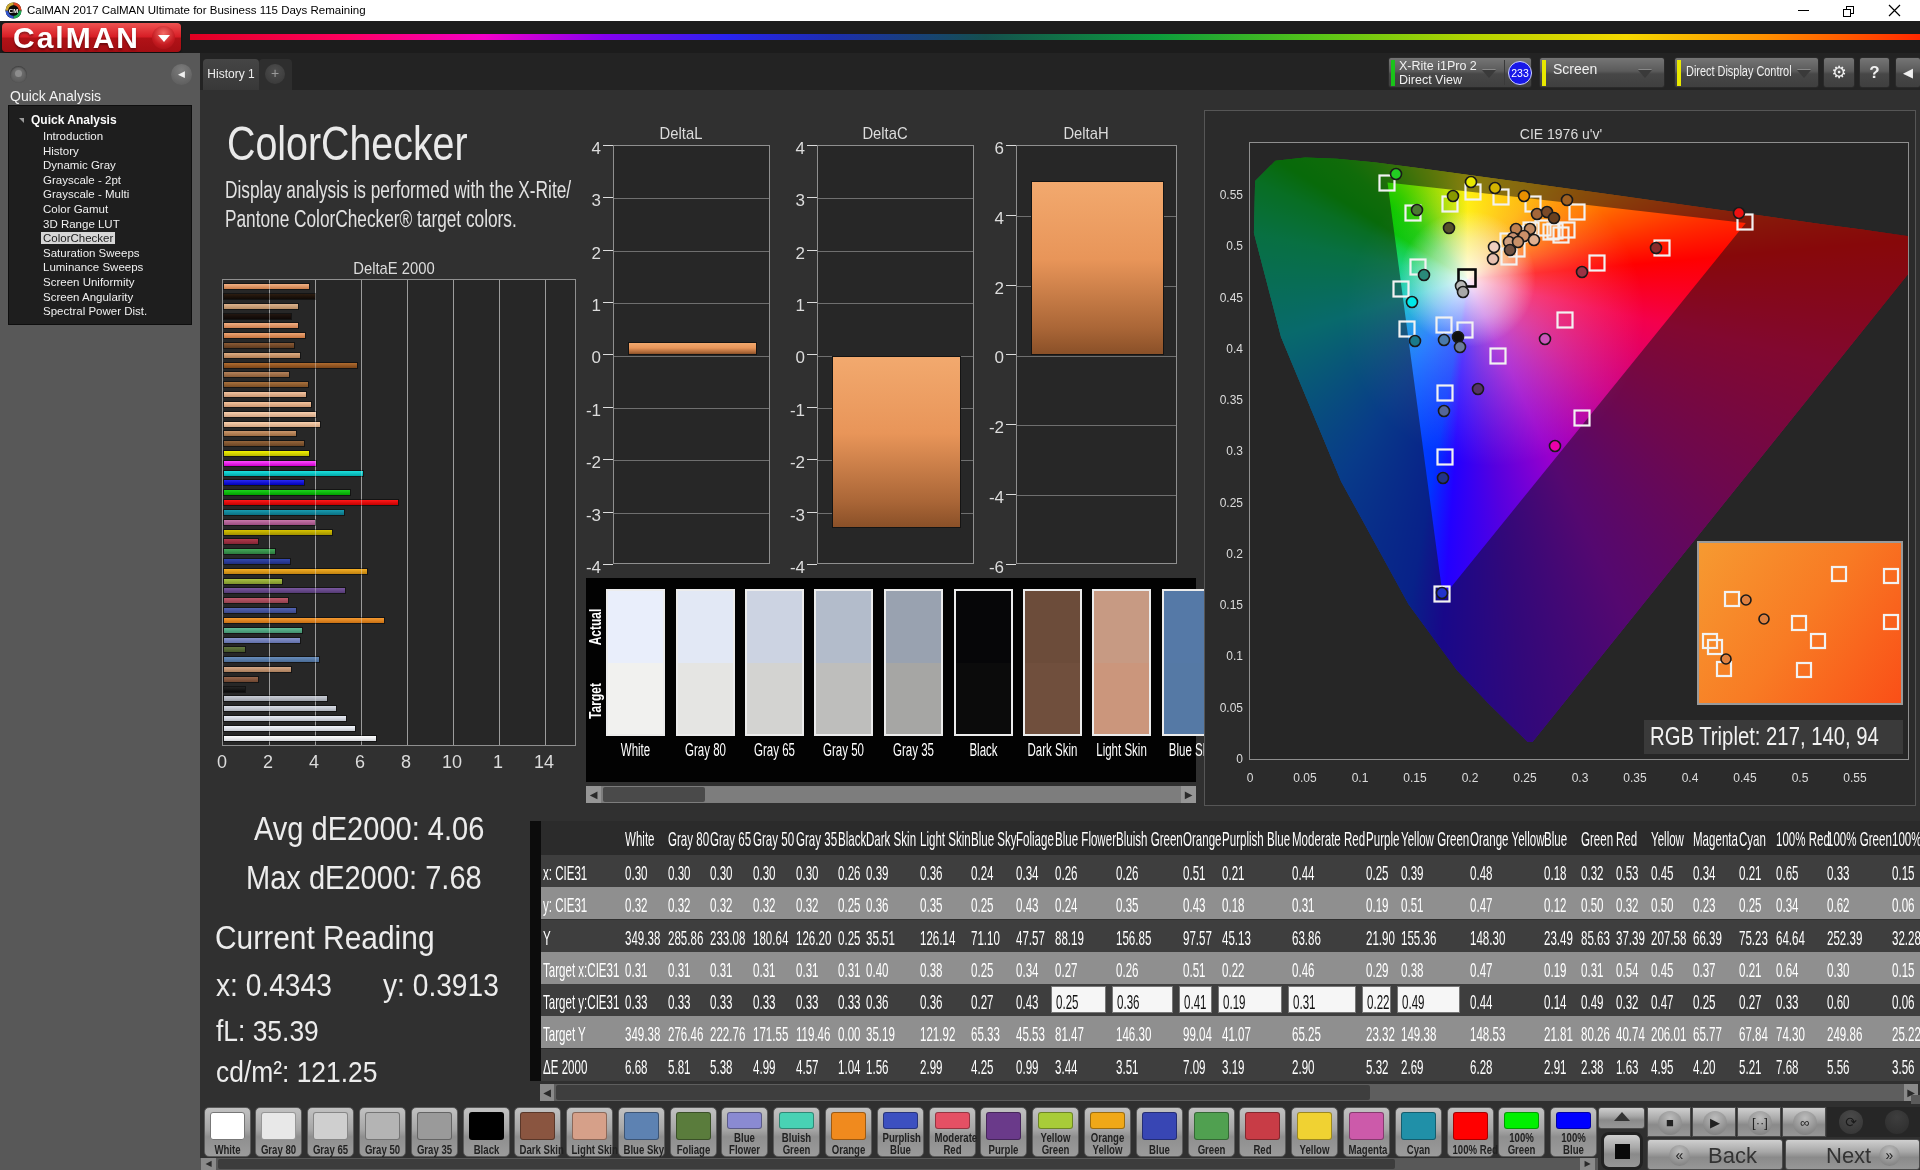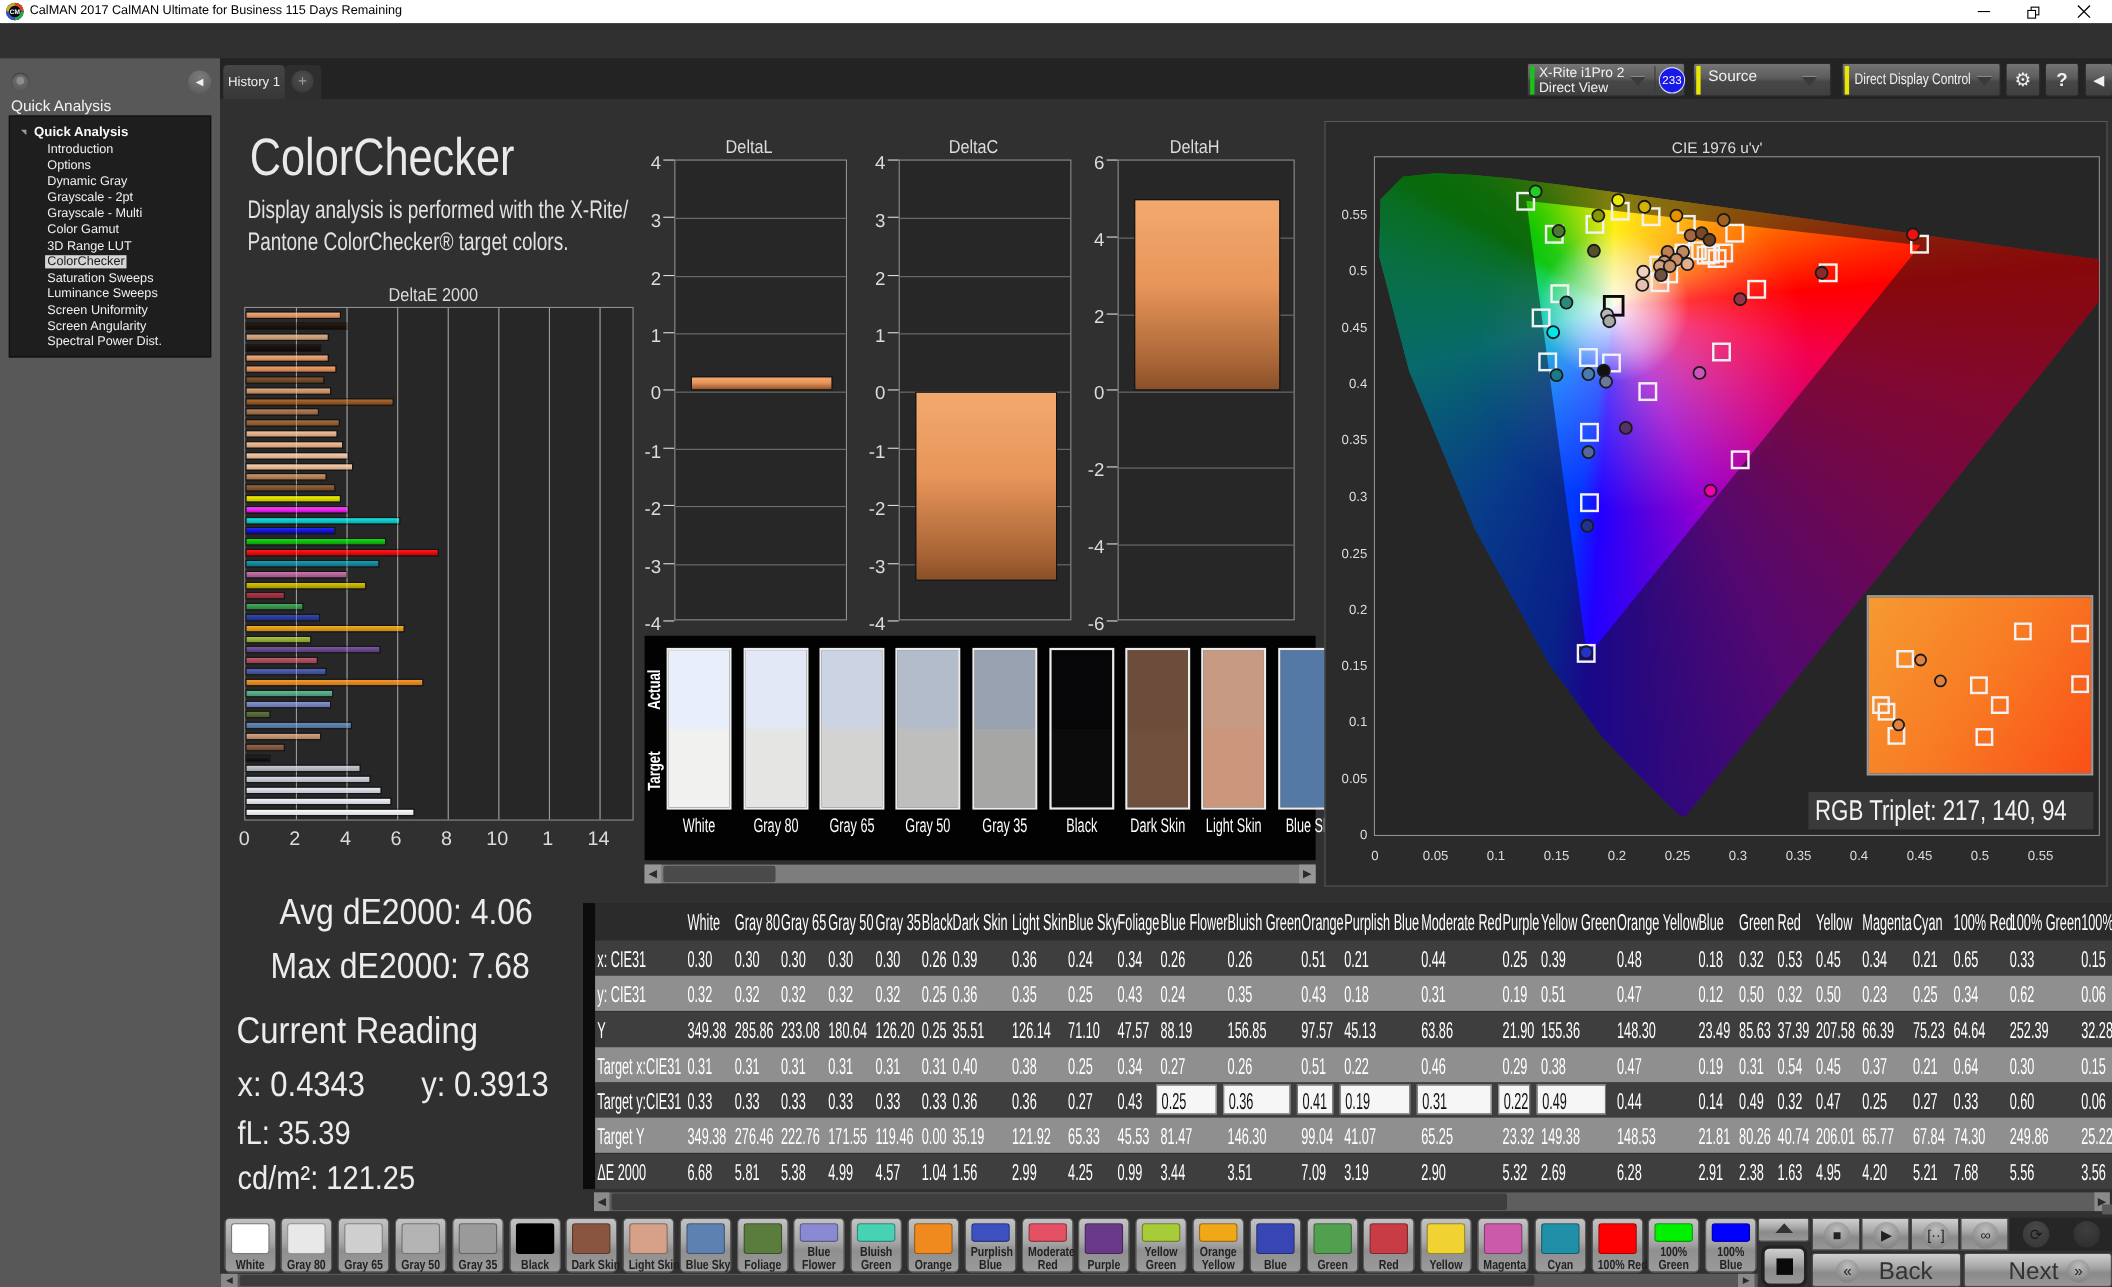--- a/index.html
+++ b/index.html
@@ -108,31 +108,40 @@
         <text x="8.5" y="11" font-size="6" font-weight="bold" fill="#fff" text-anchor="middle" font-family="Liberation Sans">CM</text>
       </svg>
       <div id="titletext" class="abs">CalMAN 2017 CalMAN Ultimate for Business 115 Days Remaining</div>
       <div class="abs" style="left:1798px;top:10px;width:11px;height:1px;background:#000"></div>
       <div class="abs" style="left:1846px;top:6px;width:8px;height:8px;border:1px solid #000;background:#fff"></div>
       <div class="abs" style="left:1843px;top:9px;width:8px;height:8px;border:1px solid #000;background:#fff"></div>
       <svg class="abs" style="left:1888px;top:4px" width="13" height="13">
         <path d="M1 1 L12 12 M12 1 L1 12" stroke="#000" stroke-width="1.2"></path>
       </svg>
     </div>
+    <div id="logobar" class="abs">
+      <div id="logo" class="abs">
+        <div id="logotext" class="abs">CalMAN</div>
+        <div id="logodrop" class="abs">
+          <div class="tri abs"></div>
+        </div>
+      </div>
+      <div id="rainbow" class="abs"></div>
+    </div>
     <div id="sidebar" class="abs">
       <div id="sideradio" class="abs">
         <div class="dot abs"></div>
       </div>
       <div id="sidecollapse" class="abs">◀</div>
       <div id="sidehead" class="abs">Quick Analysis</div>
       <div id="treepanel" class="abs">
         <div class="tri-exp"></div>
         <div class="treeroot">Quick Analysis</div>
         <div class="treeitem" style="top:24.0px">Introduction</div>
-        <div class="treeitem" style="top:38.6px">Options</div>
+        <div class="treeitem" style="top:38.6px">History</div>
         <div class="treeitem" style="top:53.2px">Dynamic Gray</div>
         <div class="treeitem" style="top:67.8px">Grayscale - 2pt</div>
         <div class="treeitem" style="top:82.4px">Grayscale - Multi</div>
         <div class="treeitem" style="top:97.0px">Color Gamut</div>
         <div class="treeitem" style="top:111.6px">3D Range LUT</div>
         <div class="treeitem treesel" style="top:126.2px">ColorChecker</div>
         <div class="treeitem" style="top:140.8px">Saturation Sweeps</div>
         <div class="treeitem" style="top:155.4px">Luminance Sweeps</div>
         <div class="treeitem" style="top:170.0px">Screen Uniformity</div>
         <div class="treeitem" style="top:184.6px">Screen Angularity</div>
@@ -146,21 +155,21 @@
       </div>
       <div class="toolbtn" style="left:1188px;top:4px;width:144px;height:31px">
         <div class="stripe" style="background:#19c419"></div>
         <div class="abs" style="left:10px;top:1px;font-size:12.5px;line-height:14px">X-Rite i1Pro 2<br>Direct View</div>
         <div class="ddtri" style="left:93px;top:12px"></div>
         <div class="abs" style="left:115px;top:2px;width:1px;height:25px;background:#3a3a3a"></div>
         <div class="abs" style="left:119px;top:3px;width:24px;height:24px;border-radius:50%;background:#1818e8;border:1.5px solid #cfd4ff;color:#fff;font-size:10.5px;text-align:center;line-height:22px">233</div>
       </div>
       <div class="toolbtn" style="left:1339px;top:4px;width:126px;height:31px">
         <div class="stripe" style="background:#e8e800"></div>
-        <div class="abs" style="left:13px;top:3px;font-size:14px">Source</div>
+        <div class="abs" style="left:13px;top:3px;font-size:14px">Screen</div>
         <div class="ddtri" style="left:98px;top:12px"></div>
       </div>
       <div class="toolbtn" style="left:1474px;top:4px;width:145px;height:31px">
         <div class="stripe" style="background:#e8e800"></div>
         <div class="abs" style="left:11px;top:5px;font-size:14px;transform:scaleX(0.78);transform-origin:0 0;white-space:nowrap">Direct Display Control</div>
         <div class="ddtri" style="left:122px;top:12px"></div>
       </div>
       <div class="toolbtn" style="left:1623px;top:4px;width:32px;height:31px;text-align:center;font-size:17px;line-height:29px">⚙</div>
       <div class="toolbtn" style="left:1659px;top:4px;width:31px;height:31px;text-align:center;font-size:17px;font-weight:bold;line-height:29px">?</div>
       <div class="toolbtn" style="left:1695px;top:4px;width:26px;height:31px;text-align:center;font-size:13px;line-height:29px">◀</div>

